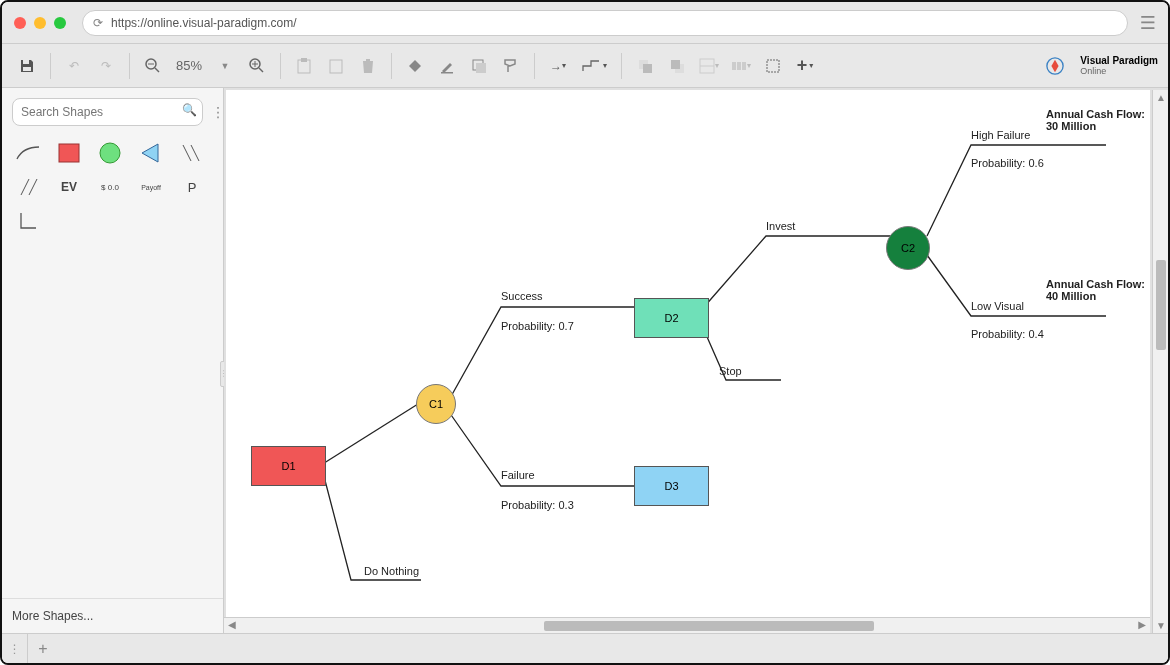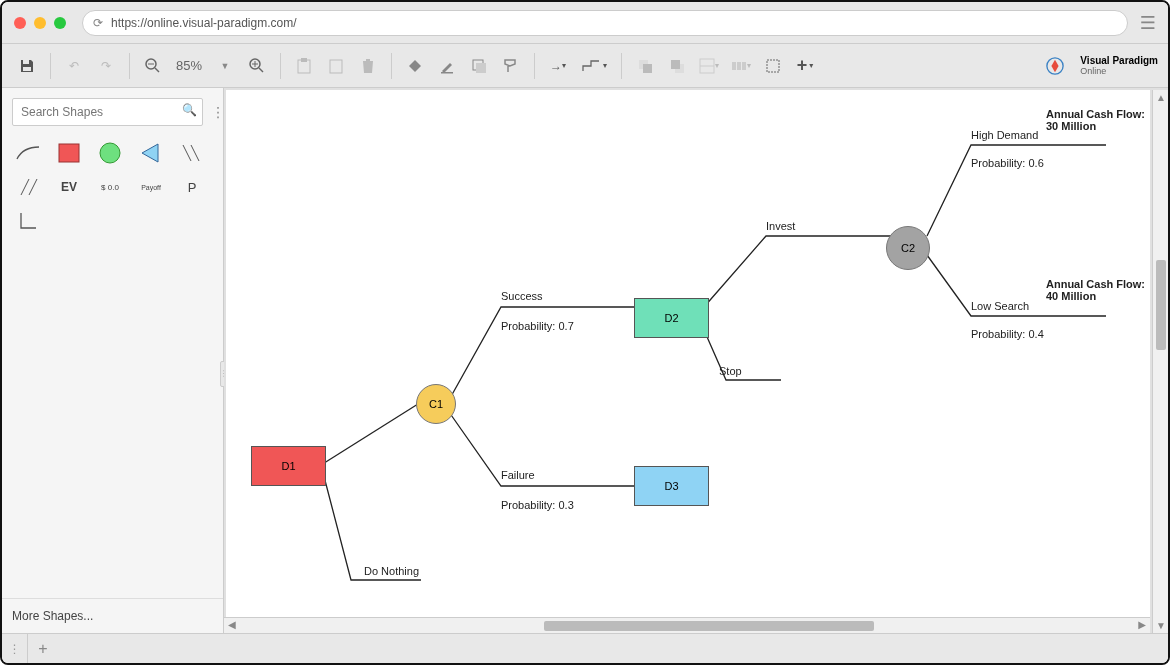--- a/index.html
+++ b/index.html
@@ -20,21 +20,21 @@
 .tsep { width: 1px; height: 26px; background: #ccc; margin: 0 6px; }
 .zoom-val { font-size: 13px; color: #666; padding: 0 6px; }
 .logo { margin-left: auto; display: flex; align-items: center; gap: 16px; font-size: 10px; line-height: 1; }
 .logo-icon { width: 18px; height: 18px; }
 .logo-text strong { display: block; font-size: 10px; }
 .logo-text span { font-size: 9px; color: #666; }
 
 .main { flex: 1; display: flex; overflow: hidden; }
 .sidebar { width: 222px; background: #f5f5f5; border-right: 1px solid #ccc; display: flex; flex-direction: column; position: relative; }
 .search-row { padding: 10px 10px 6px 10px; display: flex; align-items: center; gap: 6px; }
-.search-row input { flex: 1; height: 28px; border: 1px solid #ccc; border-radius: 2px; padding: 0 26px 0 8px; font-size: 12px; }
+.search-row input { flex: 1; height: 28px; border: 1px solid #ccc; border-radius: 8px; padding: 0 26px 0 8px; font-size: 12px; }
 .search-wrap { position: relative; flex: 1; }
 .search-wrap .mag { position: absolute; right: 6px; top: 5px; color: #888; }
 .more-dots { color: #888; font-size: 14px; cursor: pointer; padding: 0 2px; }
 .palette-hdr { padding: 6px 10px; font-size: 12px; color: #444; background: #eee; border-top: 1px solid #ddd; border-bottom: 1px solid #ddd; cursor: pointer; }
 .palette-hdr::before { content: "▾ "; font-size: 9px; color: #888; }
 .palette { padding: 10px 12px; display: grid; grid-template-columns: repeat(5, 1fr); gap: 12px 8px; align-items: center; }
 .pal-item { width: 28px; height: 22px; display: flex; align-items: center; justify-content: center; cursor: pointer; }
 .pal-text { font-size: 10px; color: #444; }
 .sidebar-footer { margin-top: auto; padding: 10px; font-size: 12px; color: #444; border-top: 1px solid #ddd; cursor: pointer; }
 .splitter { position: absolute; right: -5px; top: 50%; width: 8px; height: 26px; background: #e8e8e8; border: 1px solid #ccc; border-radius: 2px; display: flex; align-items: center; justify-content: center; font-size: 8px; color: #888; cursor: ew-resize; }
@@ -52,21 +52,21 @@
 .pages .grip { width: 26px; display: flex; align-items: center; justify-content: center; color: #999; border-right: 1px solid #ccc; cursor: pointer; }
 .pages .tab { padding: 0 60px 0 12px; display: flex; align-items: center; font-size: 12px; color: #555; border-right: 1px solid #ccc; background: #f0f0f0; cursor: pointer; }
 .pages .add { width: 30px; display: flex; align-items: center; justify-content: center; color: #888; cursor: pointer; font-size: 16px; }
 
 
 .canvas svg { position: absolute; left: 0; top: 0; }
 .node { position: absolute; font-size: 11px; display: flex; align-items: center; justify-content: center; }
 .rect { border: 1px solid #555; }
 .d1 { background: #f05656; } .d2 { background: #6fe0b8; } .d3 { background: #8fd3f4; }
 .circle { border-radius: 50%; border: 1px solid #777; }
-.c1 { background: #f6cc5b; } .c2 { background: #a3a3a3; text-align: right; }
+.c1 { background: #f6cc5b; } .c2 { background: #15803d; text-align: right; }
 .lbl { position: absolute; font-size: 11px; color: #222; white-space: nowrap; }
 .lbl.bold { font-weight: bold; }
 </style>
 </head>
 <body>
 
 <div class="window">
   <div class="titlebar">
     <div class="traffic">
       <div class="dot red"></div>
@@ -296,24 +296,24 @@
             <span>C2</span>
           </div>
 
         <div class="lbl" style="left:275px;top:200px">Success</div>
         <div class="lbl" style="left:275px;top:230px">Probability: 0.7</div>
         <div class="lbl" style="left:275px;top:379px">Failure</div>
         <div class="lbl" style="left:275px;top:409px">Probability: 0.3</div>
         <div class="lbl" style="left:138px;top:475px">Do Nothing</div>
         <div class="lbl" style="left:540px;top:130px">Invest</div>
         <div class="lbl" style="left:493px;top:275px">Stop</div>
-        <div class="lbl" style="left:745px;top:39px">High Demand</div>
+        <div class="lbl" style="left:745px;top:39px">High Failure</div>
         <div class="lbl" style="left:745px;top:67px">Probability: 0.6</div>
         <div class="lbl bold" style="left:820px;top:18px;width:100px;white-space:normal">Annual Cash Flow: 30 Million</div>
-        <div class="lbl" style="left:745px;top:210px">Low Search</div>
+        <div class="lbl" style="left:745px;top:210px">Low Visual</div>
         <div class="lbl" style="left:745px;top:238px">Probability: 0.4</div>
         <div class="lbl bold" style="left:820px;top:188px;width:100px;white-space:normal">Annual Cash Flow: 40 Million</div>
       </div>
 
       <div class="vscroll">
         <span class="arrow" style="top:2px">▲</span>
         <div class="thumb"></div>
         <span class="arrow" style="bottom:2px">▼</span>
       </div>
 

